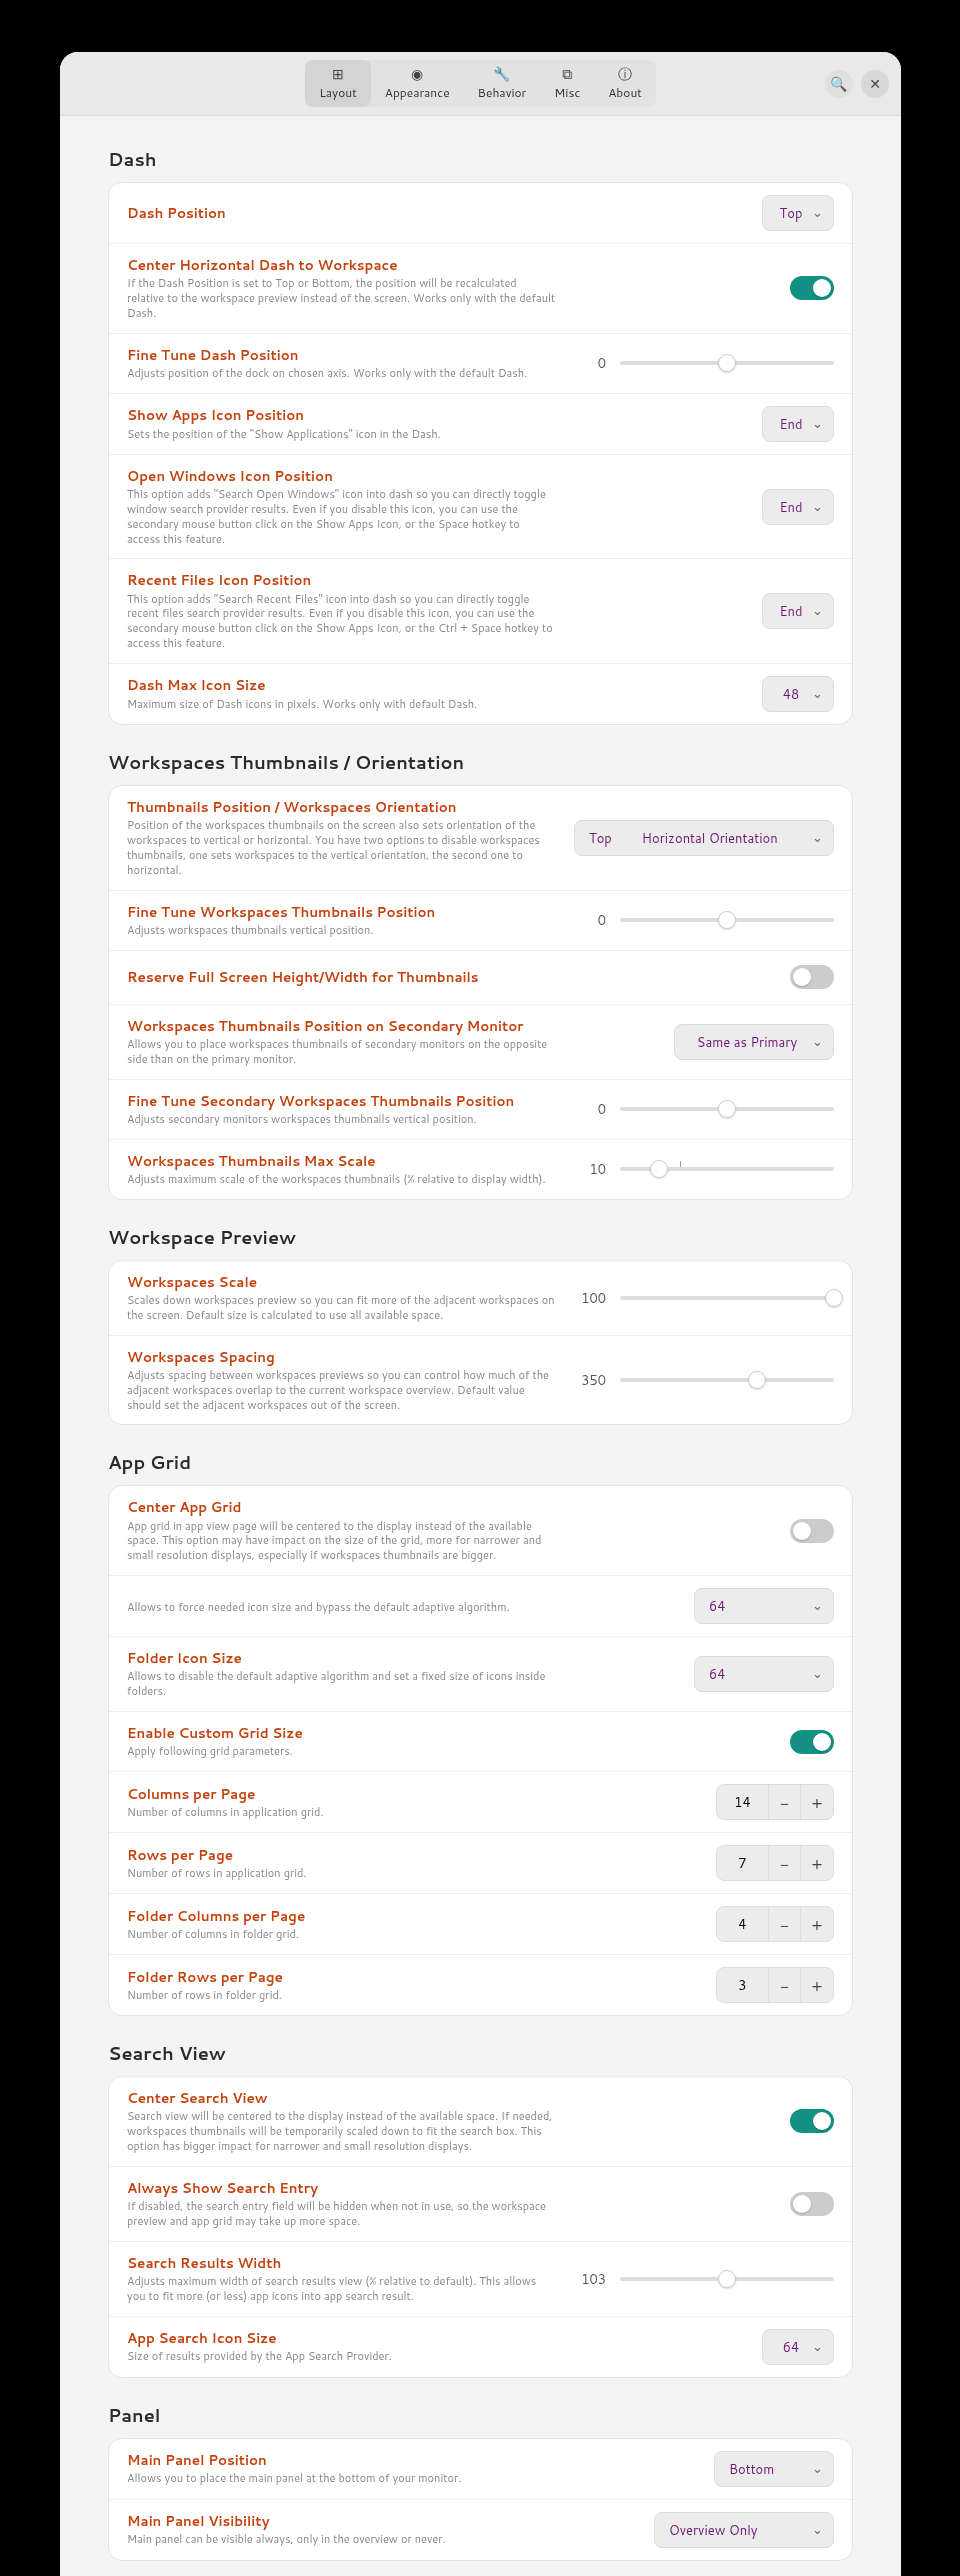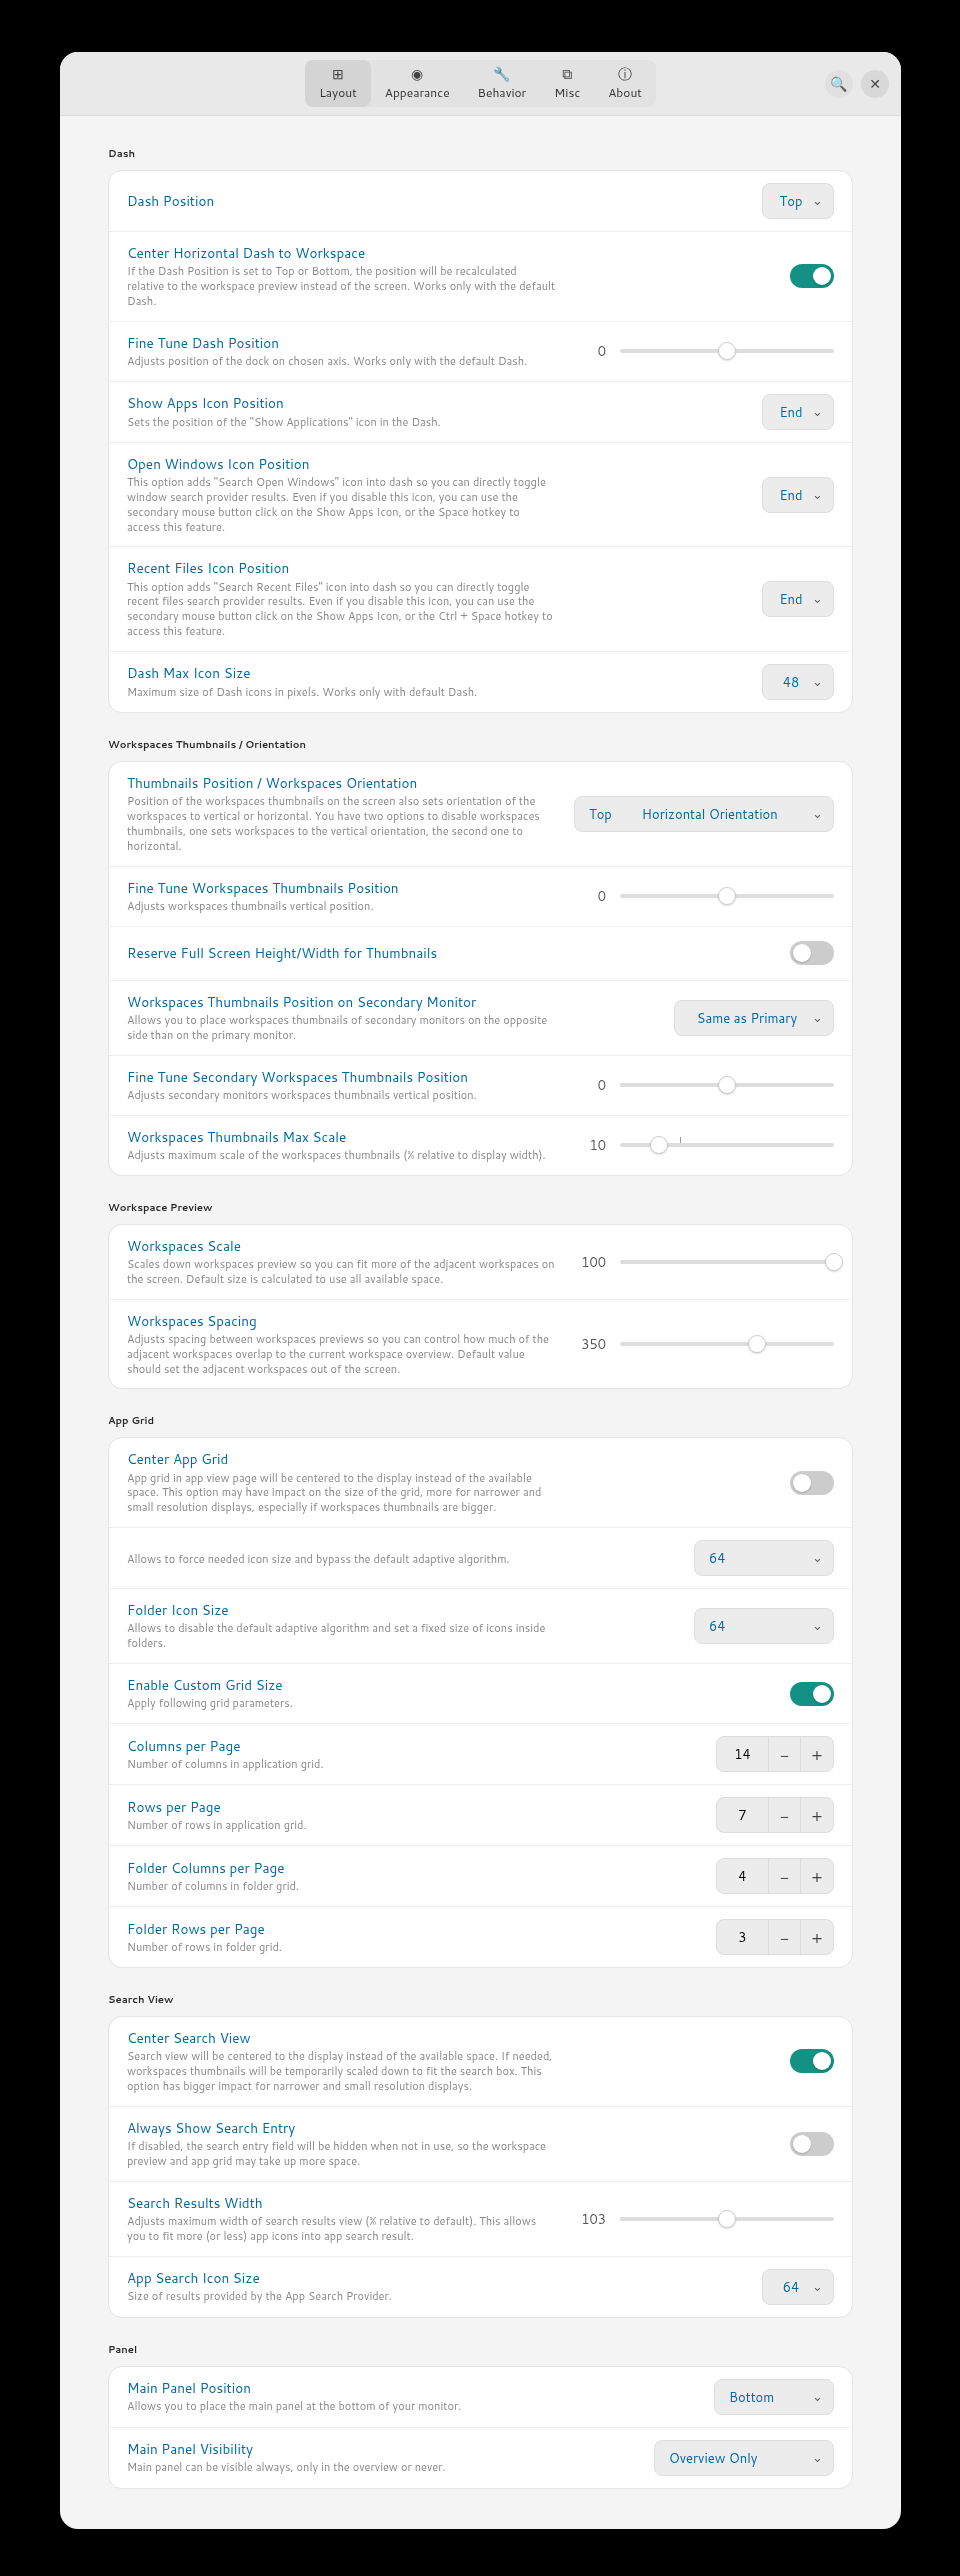--- a/index.html
+++ b/index.html
@@ -7,31 +7,31 @@
 .window { background: #f4f4f4; border-radius: 18px; margin: 52px 60px; overflow: hidden; box-shadow: 0 8px 40px rgba(0,0,0,.5); }
 .header { background: #e9e9e9; display: flex; align-items: center; padding: 8px 12px; border-bottom: 1px solid #ddd; position: relative; }
 .tabs { display: flex; margin: 0 auto; background: #e2e2e2; border-radius: 8px; }
 .tab { display: flex; flex-direction: column; align-items: center; justify-content: center; padding: 6px 14px; font-size: 12px; color: #333; cursor: pointer; border-radius: 8px; gap: 2px; }
 .tab.active { background: #d4d4d4; }
 .tab-icon { width: 16px; height: 16px; display: flex; align-items: center; justify-content: center; font-size: 14px; color: #444; }
 .header-actions { position: absolute; right: 12px; display: flex; gap: 8px; }
 .icon-btn { width: 28px; height: 28px; border-radius: 50%; background: #e0e0e0; display: flex; align-items: center; justify-content: center; cursor: pointer; border: none; font-size: 14px; color: #444; }
 .icon-btn.close { background: #d8d8d8; }
 .content { padding: 20px 48px 40px; }
-.section-title { font-size: 10px; font-weight: 700; color: #2a2a2a; margin: 24px 0 10px; }
+.section-title { font-size: 18px; font-weight: 700; color: #2a2a2a; margin: 24px 0 10px; }
 .section-title:first-child { margin-top: 10px; }
 .group { background: #fff; border: 1px solid #e4e4e4; border-radius: 14px; overflow: hidden; }
 .row { display: flex; align-items: center; padding: 12px 18px; border-bottom: 1px solid #eee; gap: 18px; min-height: 54px; }
 .row:last-child { border-bottom: none; }
 .row-text { flex: 1; min-width: 0; }
-.row-title { font-size: 13.5px; font-weight: 400; color: #0369a1; line-height: 1.35; }
+.row-title { font-size: 13.5px; font-weight: 700; color: #c2410c; line-height: 1.35; }
 .row-desc { font-size: 11px; color: #888; line-height: 1.35; margin-top: 2px; max-width: 429px; }
 .row-ctrl { display: flex; align-items: center; gap: 10px; flex-shrink: 0; }
 
-.dd { background: #ececec; border: 1px solid #ddd; border-radius: 8px; padding: 8px 28px 8px 14px; font-size: 13px; color: #0369a1; position: relative; min-width: 72px; text-align: center; cursor: pointer; }
+.dd { background: #ececec; border: 1px solid #ddd; border-radius: 8px; padding: 8px 28px 8px 14px; font-size: 13px; color: #701a75; position: relative; min-width: 72px; text-align: center; cursor: pointer; }
 .dd::after { content: "⌄"; position: absolute; right: 10px; top: 50%; transform: translateY(-55%); color: #666; font-size: 13px; }
 .dd.wide { min-width: 200px; }
 .dd.pair { display:flex; gap:30px; padding-right:36px; min-width:260px; }
 .dd.pair span { white-space:nowrap; }
 
 .toggle { width: 44px; height: 24px; border-radius: 12px; background: #ccc; position: relative; cursor: pointer; }
 .toggle.on { background: #129184; }
 .toggle::after { content: ""; width: 18px; height: 18px; border-radius: 50%; background: #fff; position: absolute; top: 3px; left: 3px; box-shadow: 0 1px 2px rgba(0,0,0,.2); }
 .toggle.on::after { left: 23px; }
 

